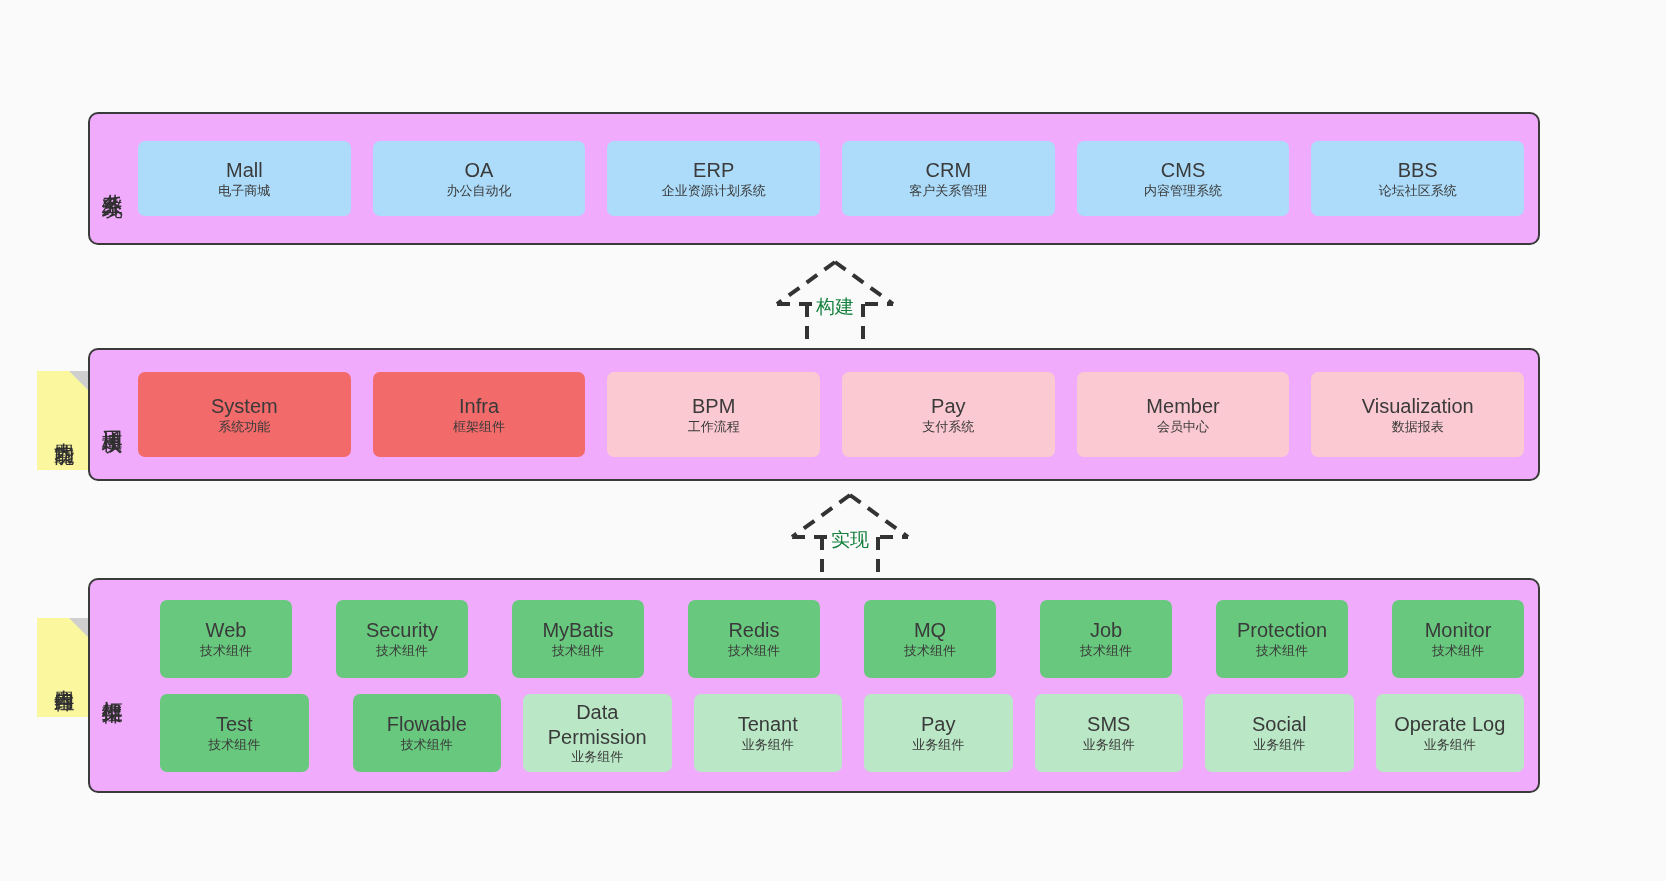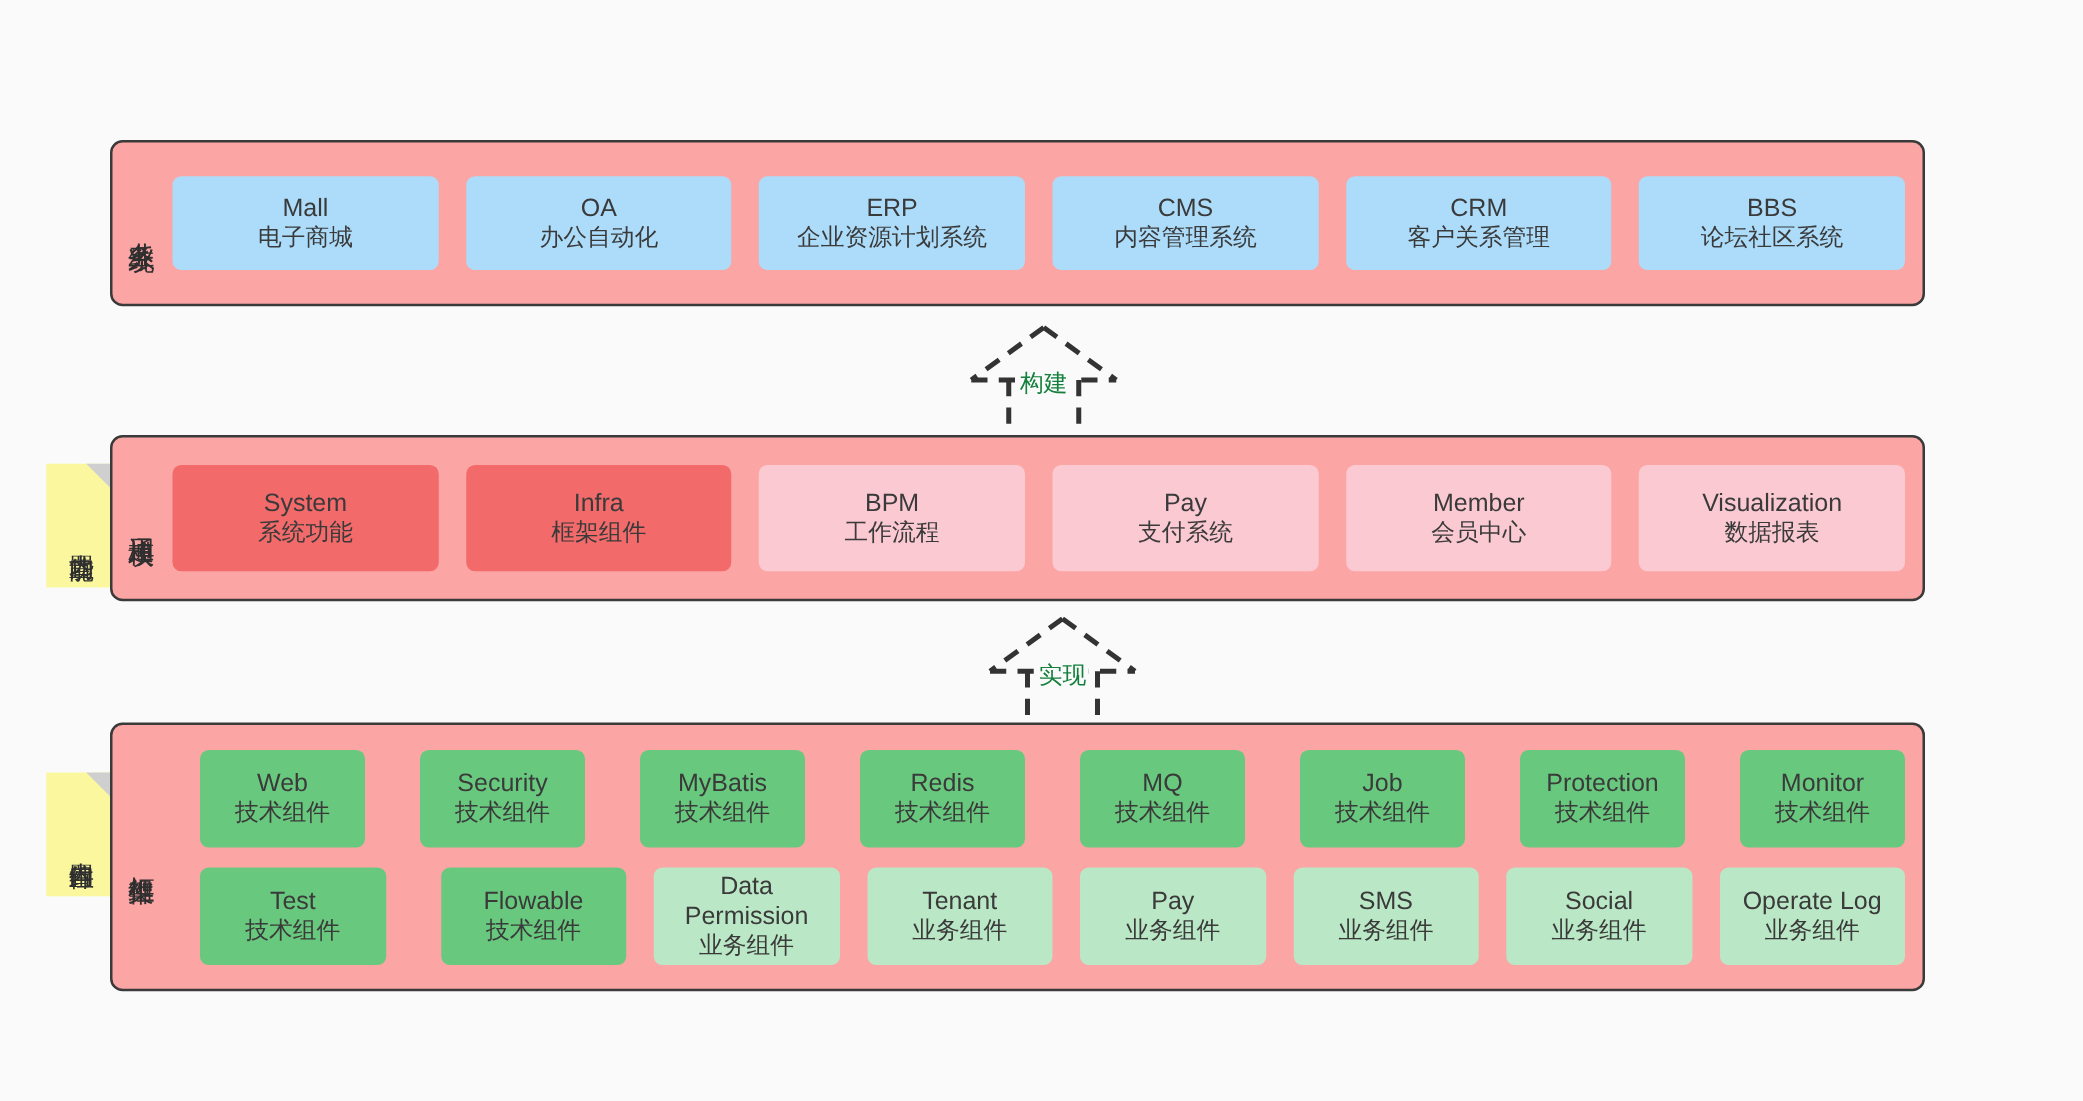--- a/index.html
+++ b/index.html
@@ -19,21 +19,21 @@
   #canvas {
     position: relative;
     width: 1666px;
     height: 881px;
   }
 
   
   .layer {
     position: absolute;
     box-sizing: border-box;
-    background: #fca5a5;
+    background: #f0abfc;
     border: 2px solid #3a3a3a;
     border-radius: 10px;
     display: flex;
     align-items: stretch;
   }
 
   .layer-title {
     flex: 0 0 auto;
     width: 44px;
     display: flex;
@@ -72,21 +72,21 @@
     display: flex;
     flex-direction: column;
     align-items: center;
     justify-content: center;
     text-align: center;
     color: #3a3a3a;
     padding: 4px 6px;
     line-height: 1.22;
   }
   .card .t1 { font-size: 20px; }
-  .card .t2 { font-size: 19px; }
+  .card .t2 { font-size: 13px; }
 
   .c-blue       { background: #ACDCFA; }
   .c-red        { background: #F26A6A; }
   .c-pink       { background: #FBC9D2; }
   .c-green      { background: #68C97E; margin-left: 22px; }
   .c-greenlight { background: #BAE7C5; }
 
   
   #layer-business .card { height: 75px; }
   
@@ -156,26 +156,26 @@
         </div>
         <div class="card c-blue">
           <div class="t1">OA</div>
           <div class="t2">办公自动化</div>
         </div>
         <div class="card c-blue">
           <div class="t1">ERP</div>
           <div class="t2">企业资源计划系统</div>
         </div>
         <div class="card c-blue">
+          <div class="t1">CRM</div>
+          <div class="t2">客户关系管理</div>
+        </div>
+        <div class="card c-blue">
           <div class="t1">CMS</div>
           <div class="t2">内容管理系统</div>
-        </div>
-        <div class="card c-blue">
-          <div class="t1">CRM</div>
-          <div class="t2">客户关系管理</div>
         </div>
         <div class="card c-blue">
           <div class="t1">BBS</div>
           <div class="t2">论坛社区系统</div>
         </div>
       </div>
     </div>
   </div>
 
   <div class="arrow" id="arrow-build" style="left:745px; top:256px;">

